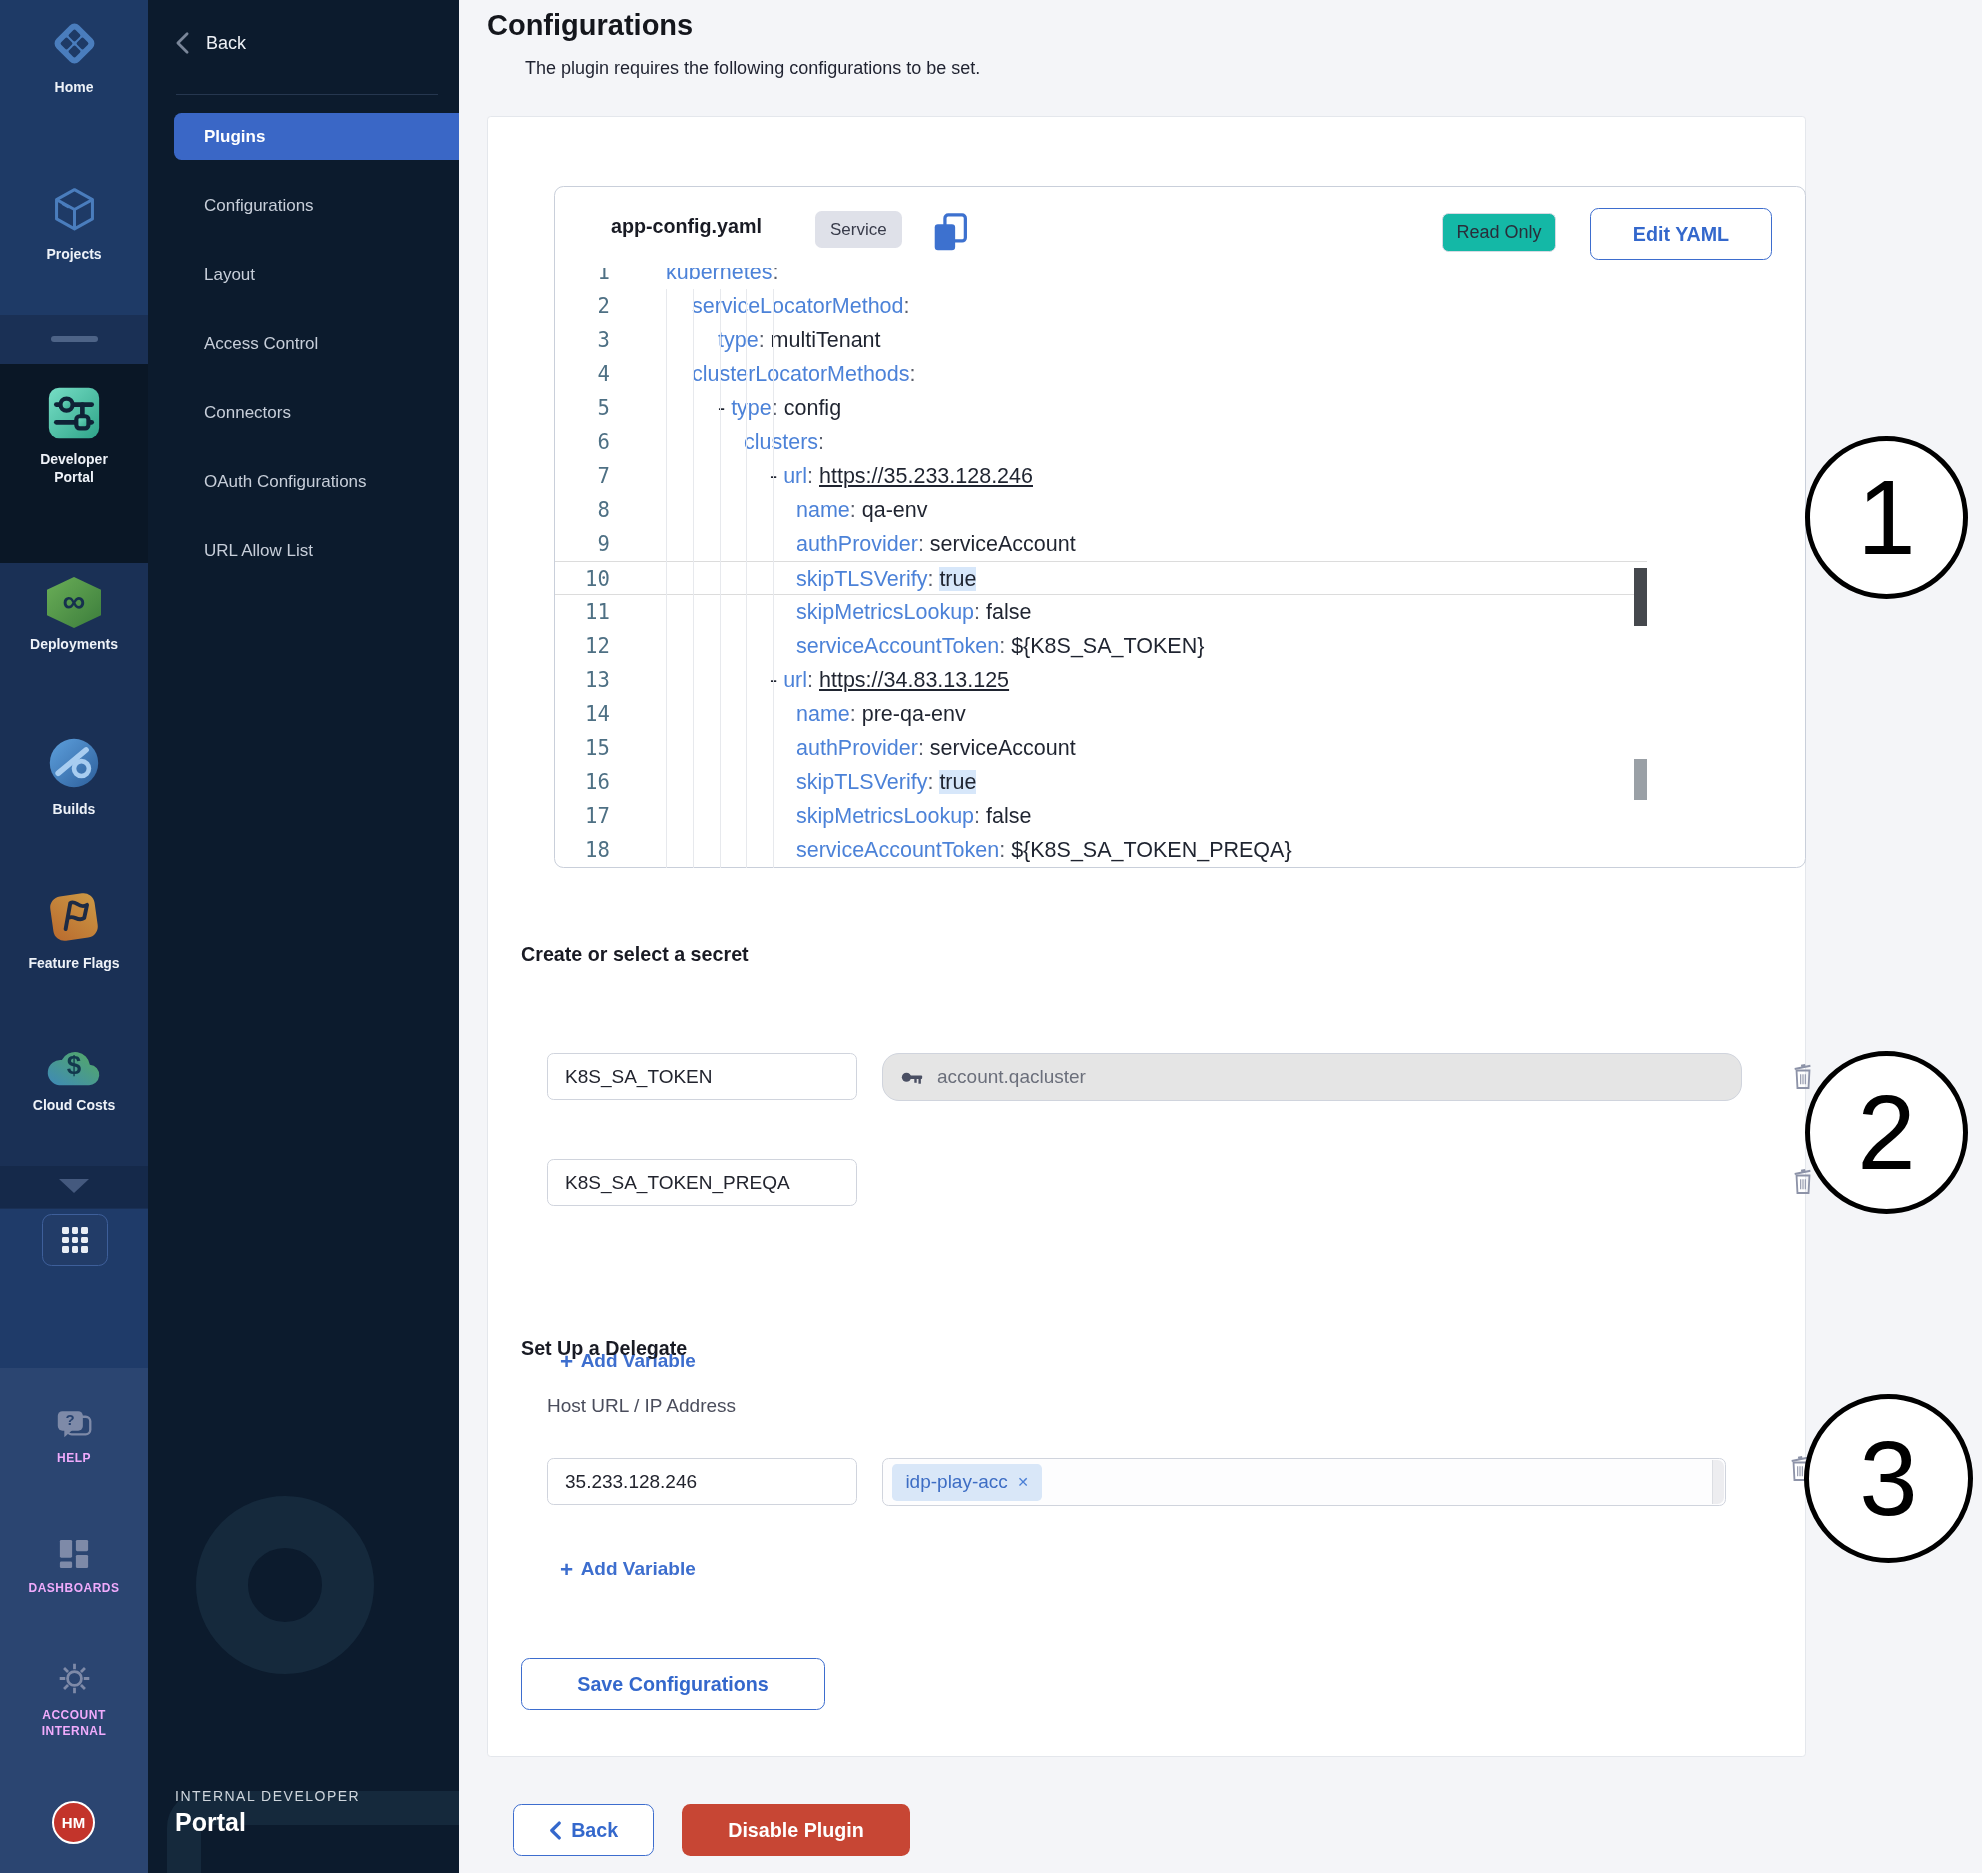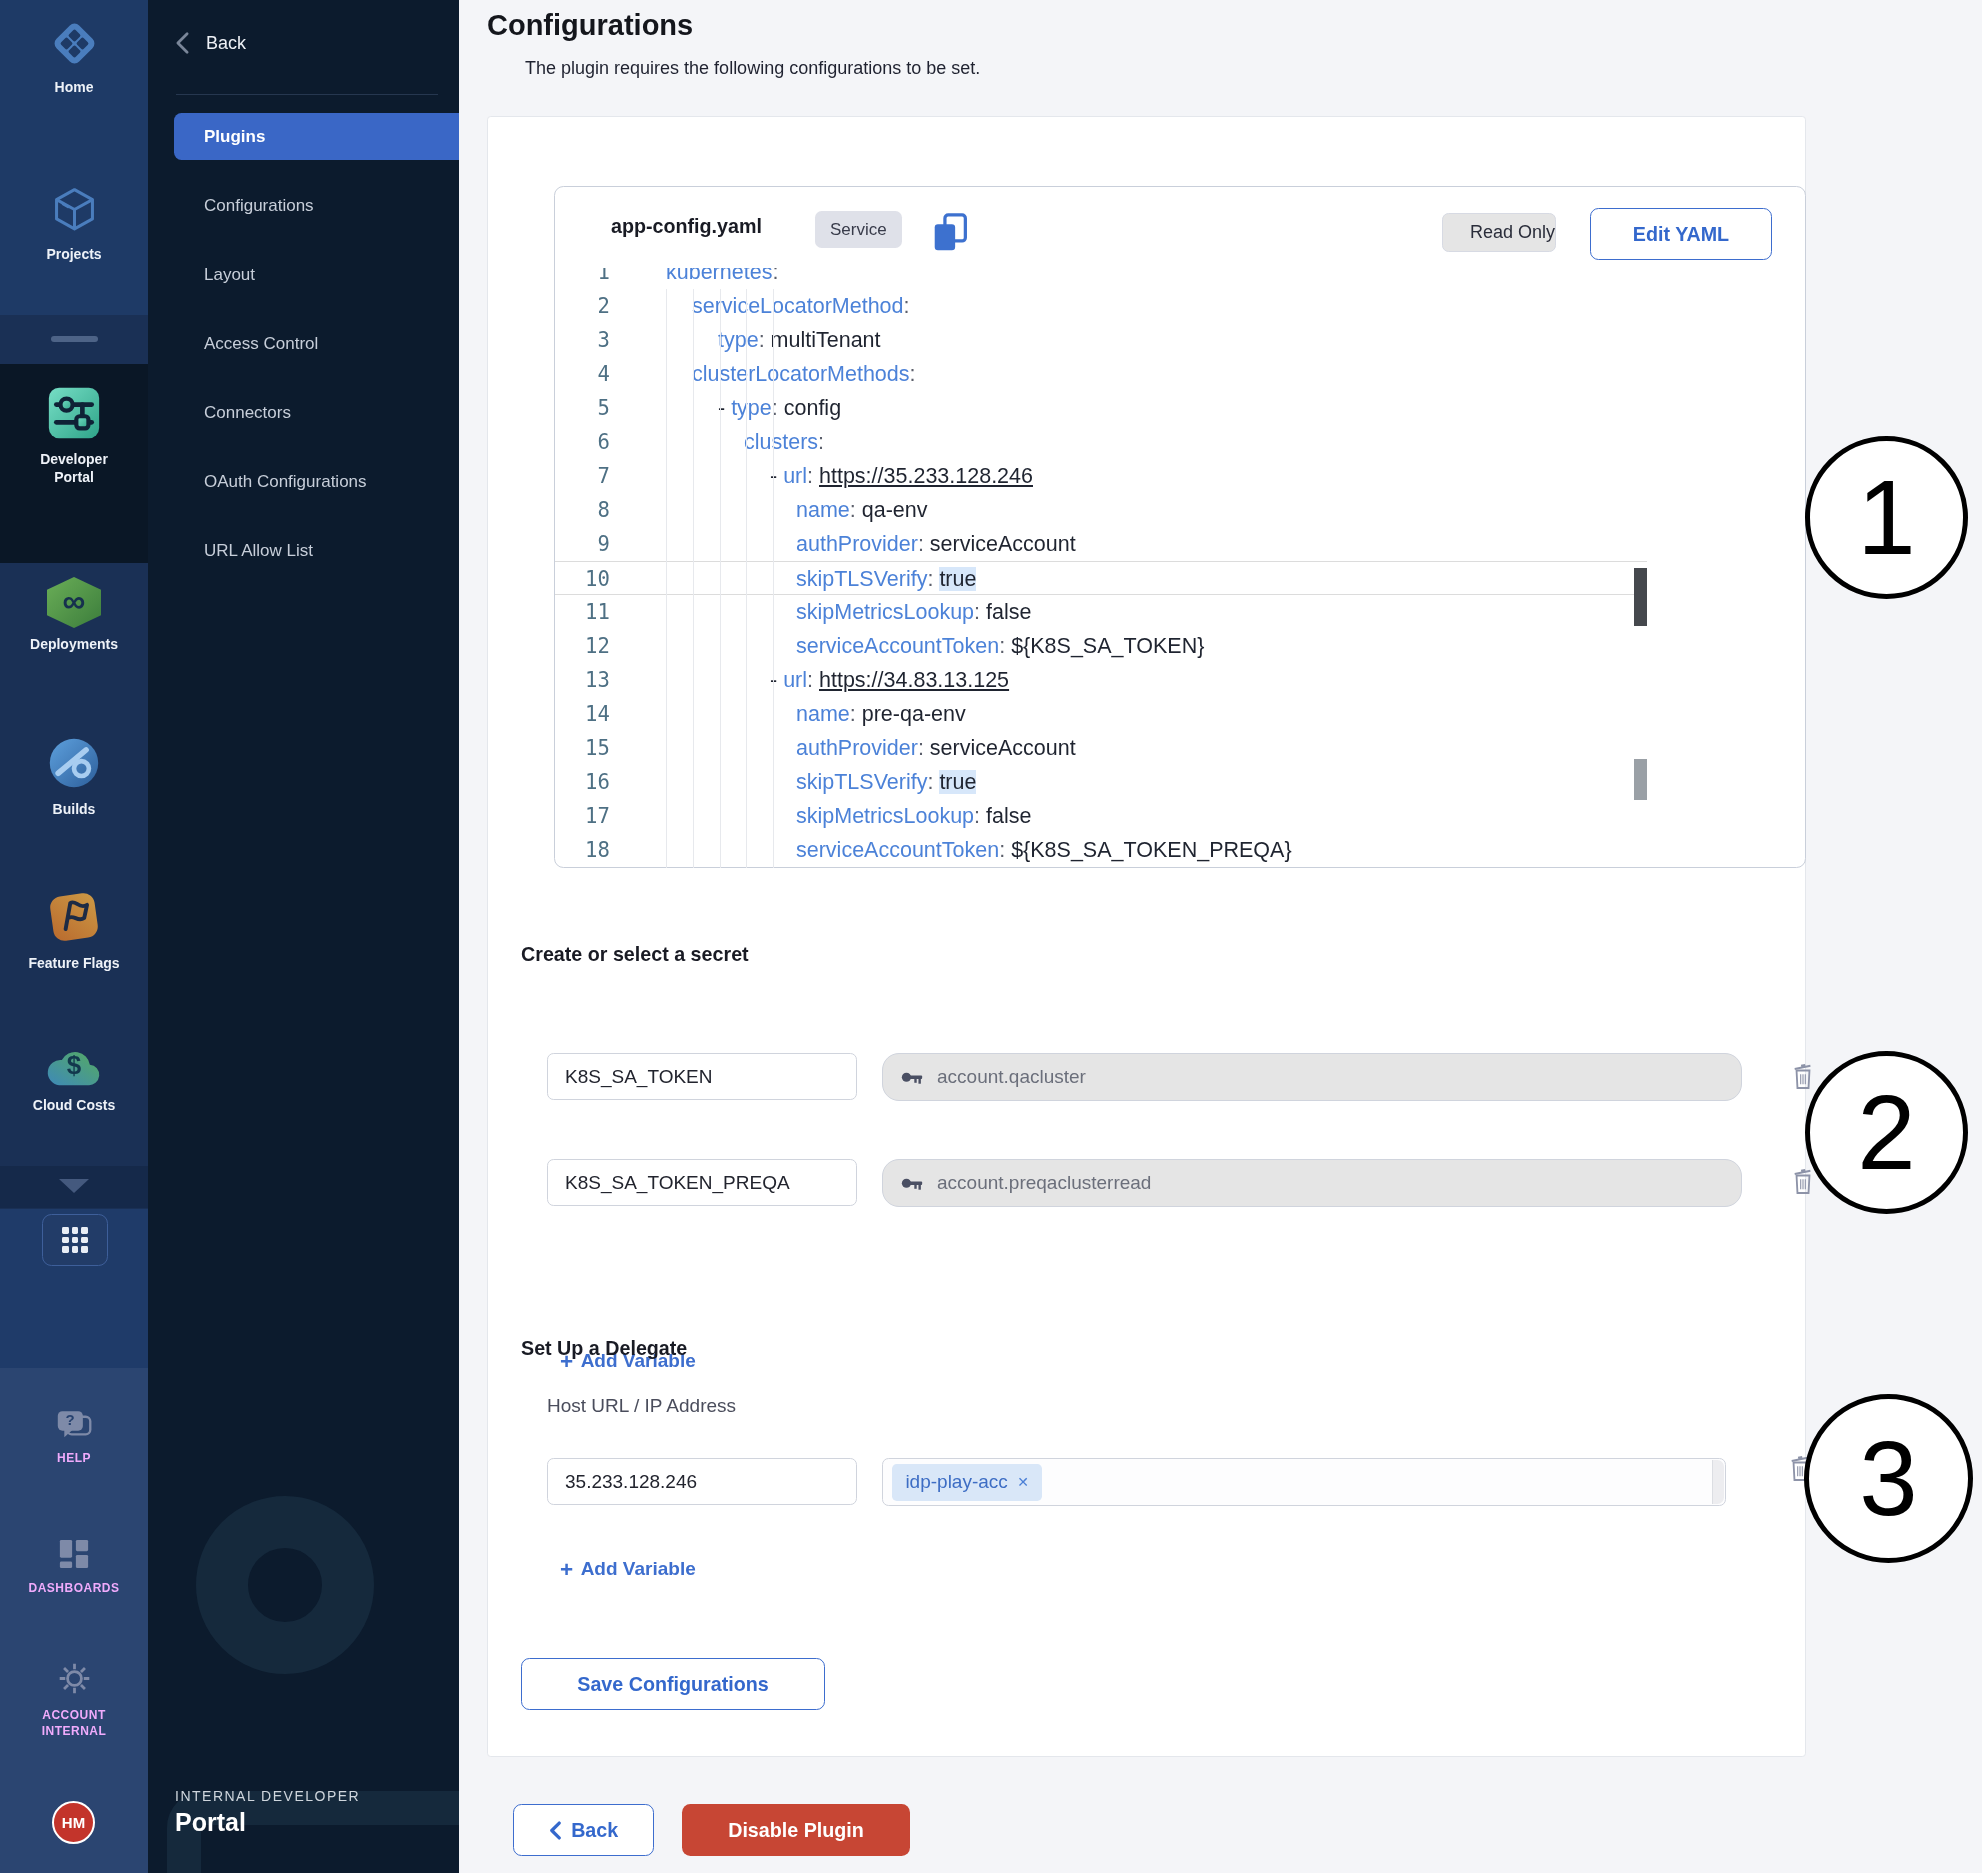--- a/index.html
+++ b/index.html
@@ -64,22 +64,22 @@
   .card{position:absolute;left:28px;top:116px;width:1319px;height:1641px;background:#ffffff;
      border:0.9px solid #e4e7ec;border-radius:3.7px;z-index:1;}
 
   
   .yaml{position:absolute;left:66px;top:69px;width:1252px;height:682px;background:#fff;
      border:0.9px solid #c9cfda;border-radius:9.4px;}
   .y-file{position:absolute;left:56px;top:28px;font-size:19.7px;font-weight:700;color:#191b24;}
   .y-badge{position:absolute;left:260px;top:24px;height:37px;padding:0 15px;line-height:37px;
      background:#dfe1e9;border-radius:6.6px;color:#383b4a;font-size:17px;}
   .y-copy{position:absolute;left:376px;top:24px;cursor:pointer;}
-  .y-ro{position:absolute;left:887px;top:26px;width:114px;height:39px;line-height:37px;text-align:right;
-     border:0.9px solid #d7dae3;border-radius:6.6px;background:#e5e5e5;color:#2a2d3a;font-size:18px;}
+  .y-ro{position:absolute;left:887px;top:26px;width:114px;height:39px;line-height:37px;text-align:center;
+     border:0.9px solid #d7dae3;border-radius:6.6px;background:#14b8a6;color:#2a2d3a;font-size:18px;}
   .y-edit{position:absolute;left:1035px;top:20.6px;width:182px;height:52px;line-height:50px;text-align:center;
      border:1.4px solid #3d6dce;border-radius:8.4px;background:#fff;color:#3468cc;font-size:19.7px;font-weight:700;cursor:pointer;}
   .code{position:absolute;left:0;top:81px;width:1250px;height:600px;overflow:hidden;border-radius:0 0 9.4px 9.4px;}
   .cl{display:flex;height:34px;line-height:34px;width:1092px;}
   .cl:first-child{margin-top:-13px;}
   .cl.active{border-top:0.9px solid #dcdcdc;border-bottom:0.9px solid #dcdcdc;}
   .ln{flex:0 0 66px;text-align:right;padding-right:11.2px;color:#4e7084;
      font-family:"DejaVu Sans Mono",monospace;font-size:20.6px;}
   .ct{font-family:Liberation Sans, sans-serif;font-size:21.5px;white-space:pre;color:#1f2430;}
   .tk-k{color:#4c82d8;}
@@ -433,29 +433,20 @@
                 <circle cx="7" cy="12" r="5"></circle>
                 <rect x="10" y="10.2" width="14" height="3.6" rx="1"></rect>
                 <rect x="15.5" y="13.5" width="2.6" height="4.5"></rect>
                 <rect x="20" y="13.5" width="2.6" height="5.5"></rect>
               </svg>
               <span>account.qacluster</span>
             </div>
           </div>
           <div class="srow">
             <input class="txt-input" value="K8S_SA_TOKEN_PREQA" style="">
-            <div class="secret-box">
-              <svg width="24" height="22.5" viewBox="0 0 26 24" fill="#4a4f63">
-                <circle cx="7" cy="12" r="5"></circle>
-                <rect x="10" y="10.2" width="14" height="3.6" rx="1"></rect>
-                <rect x="15.5" y="13.5" width="2.6" height="4.5"></rect>
-                <rect x="20" y="13.5" width="2.6" height="5.5"></rect>
-              </svg>
-              <span>account.preqaclusterread</span>
-            </div>
           </div>
         </div>
       <div class="addvar" style="left:72px;top:1233px">
         <span class="plus">+</span>
         <span>Add Variable</span>
       </div>
 
       <div class="sec-h" style="left:33px;top:1218px;top:1220px">Set Up a Delegate</div>
       <div class="sec-l" style="left:59px;top:1278px">Host URL / IP Address</div>
       <input class="txt-input" style="position: absolute; left: 59px; top: 1341px;" value="35.233.128.246">

